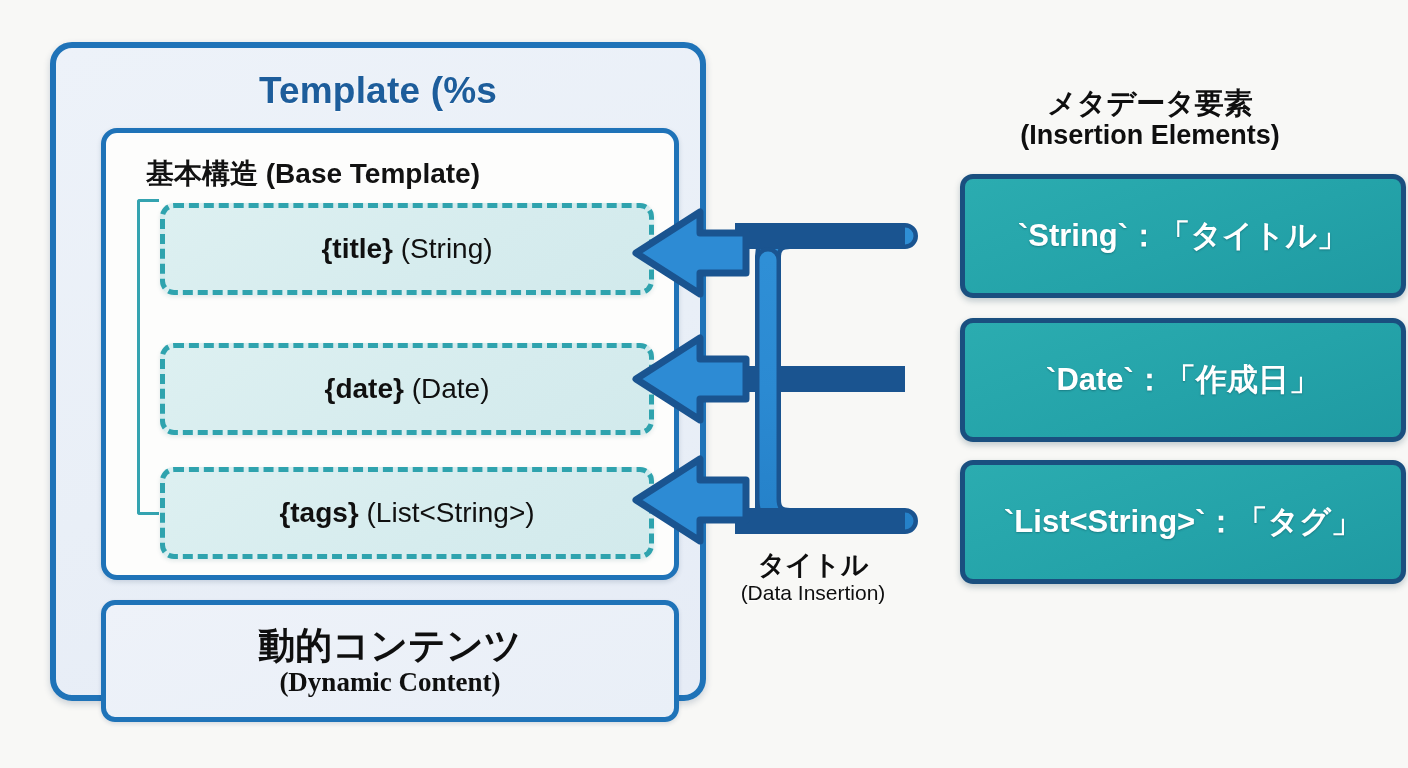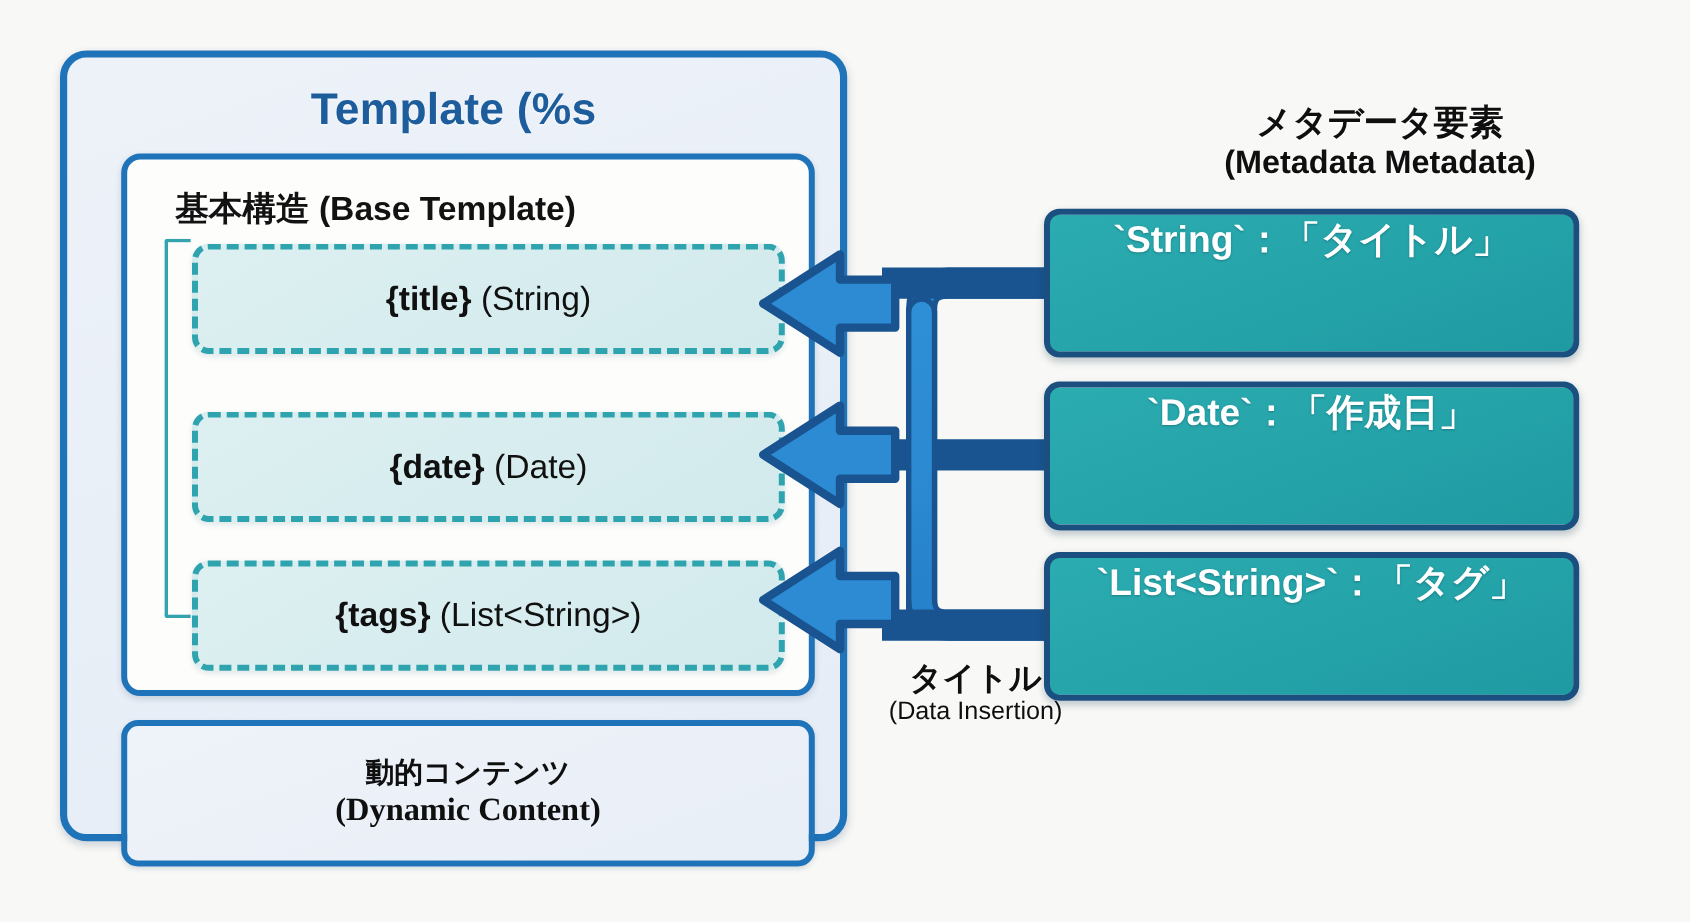--- a/index.html
+++ b/index.html
@@ -130,21 +130,21 @@
     background: linear-gradient(160deg, #eef2f9 0%, #e9eff7 100%);
     border: 5px solid #1f73b8;
     border-radius: 14px;
     display: flex;
     flex-direction: column;
     align-items: center;
     justify-content: center;
     box-shadow: 0 2px 4px rgba(20,50,90,0.14);
   }
   .dynamic-panel .line1 {
-    font-size: 24px;
+    font-size: 37px;
     font-weight: bold;
     color: #0f0f0f;
     line-height: 1.12;
     text-align: right;
   }
   .dynamic-panel .line2 {
     font-size: 27px;
     font-weight: bold;
     color: #0f0f0f;
     line-height: 1.12;
@@ -171,28 +171,29 @@
     font-size: 27px;
     font-weight: bold;
     color: #0f0f0f;
     line-height: 1.18;
     text-shadow: 0 1px 2px rgba(255,255,255,0.85);
   }
 
   
   .meta-box {
     position: absolute;
-    left: 870px;
+    left: 960px;
     width: 446px;
     height: 124px;
     box-sizing: border-box;
     background: linear-gradient(160deg, #2bacb0 0%, #24a3a9 55%, #1f9aa2 100%);
     border: 5px solid #1a4f7f;
     border-radius: 13px;
     display: flex;
+    align-items: center;
     justify-content: center;
     box-shadow: 0 3px 6px rgba(20,60,80,0.25);
     z-index: 6;
   }
   .meta-box .meta-label {
     font-size: 31px;
     font-weight: bold;
     color: #ffffff;
     white-space: nowrap;
     text-shadow: 0 1px 2px rgba(0,50,60,0.35);
@@ -296,21 +297,21 @@
     </div>
 
     <div class="dynamic-panel">
       <div class="line1">動的コンテンツ</div>
       <div class="line2">(Dynamic Content)</div>
     </div>
   </div>
 
   <div class="meta-heading">
     <div class="mh1">メタデータ要素</div>
-    <div class="mh2">(Metadata Metadata)</div>
+    <div class="mh2">(Insertion Elements)</div>
   </div>
 
   <div class="meta-box meta-1">
     <span class="meta-label">`String`：「タイトル」</span>
   </div>
 
   <div class="meta-box meta-3">
     <span class="meta-label">`List&lt;String&gt;`：「タグ」</span>
   </div>
 

